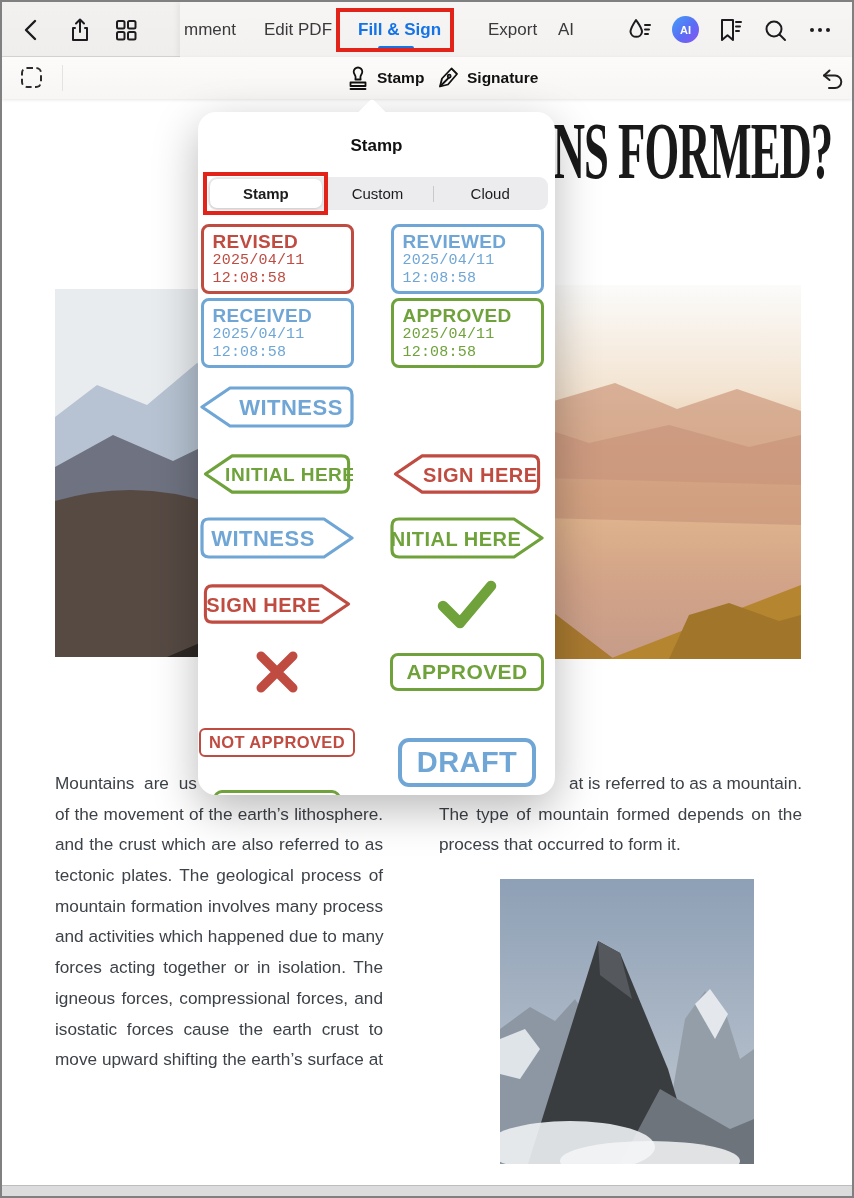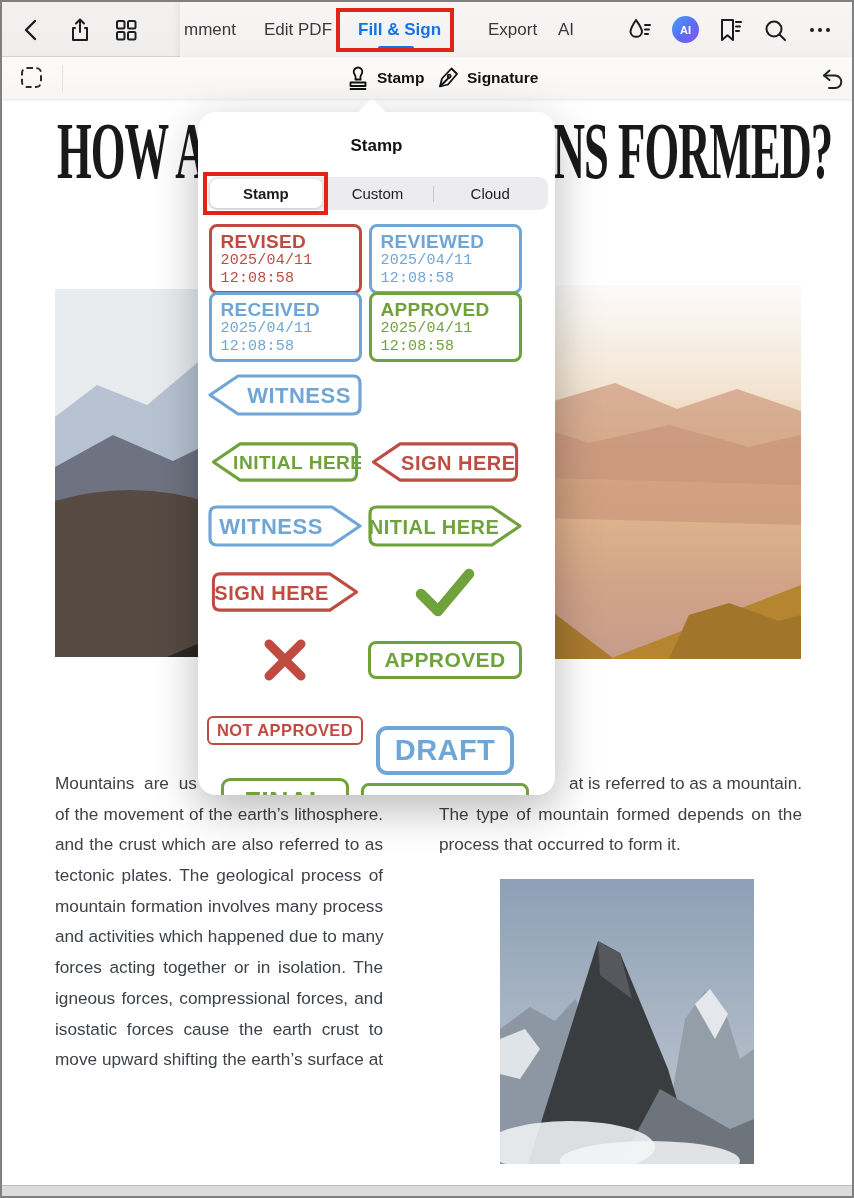--- a/index.html
+++ b/index.html
@@ -59,23 +59,23 @@
   .popup-title{position:absolute;left:0;top:24px;width:100%;text-align:center;
     font-size:17px;font-weight:bold;color:#111;}
   .segctl{position:absolute;left:10px;top:65px;width:340px;height:33px;
     background:#ecebed;border-radius:9px;display:flex;align-items:center;padding:2px;}
   .seg{flex:1;height:29px;display:flex;align-items:center;justify-content:center;
     font-size:15px;color:#1c1c1e;position:relative;}
   .seg.selected{background:#fff;border-radius:7px;font-weight:bold;
     box-shadow:0 1px 3px rgba(0,0,0,.15);}
   .seg-div{width:1px;height:16px;background:#c9c8cb;}
   .grid{position:absolute;left:0;top:120px;width:357px;display:flex;flex-direction:column;}
-  .row{display:flex;padding-left:8px;gap:2px;}
+  .row{display:flex;padding-left:0;gap:32px;}
   .cell{width:158px;display:flex;align-items:center;justify-content:center;cursor:pointer;}
-  .r1{height:53px;}.r2,.r3{height:53px;margin-top:15px;}
+  .r1{height:53px;}.r2,.r3{height:53px;margin-top:21px;}
   .r4{height:48px;margin-top:17px;}.r5{height:48px;margin-top:16px;}
   .r6,.r7{height:52px;margin-top:16px;}.r8{height:56px;margin-top:16px;}.r9{height:56px;margin-top:16px;}
   .st-red{color:var(--stamp-red);}.st-blue{color:var(--stamp-blue);}.st-green{color:var(--stamp-green);}
   .box2{width:153px;border:3px solid currentColor;border-radius:8px;padding:4px 9px 3px;}
   .box2 .l1{font-size:19px;font-weight:bold;letter-spacing:.3px;line-height:21px;}
   .box2 .l2{font-size:15px;line-height:18px;letter-spacing:.2px;font-family:Liberation Mono, monospace;}
   .box2 .tiny{font-size:12.5px;line-height:14px;}
   .box2 .big{font-size:19px;font-weight:bold;line-height:22px;}
   .box1{border:3px solid currentColor;border-radius:8px;padding:4px 13px;
     font-size:21px;font-weight:bold;letter-spacing:.4px;white-space:nowrap;}
@@ -89,23 +89,20 @@
   
   .anno{position:absolute;border:4px solid var(--annotation-red);z-index:40;}
   #anno-tab{left:334px;top:6px;width:118px;height:44px;}
   #anno-seg{left:201px;top:170px;width:125px;height:43px;}
 </style>
 </head>
 <body>
 
 <div id="screen">
 
-  <div class="doc-title" id="title-left">
-    <span>HOW A</span>
-  </div>
   <div class="doc-title" id="title-right">
     <span>NS FORMED?</span>
   </div>
 
   <div class="photo" style="left:53px;top:287px;width:328px;height:368px;">
     <svg width="328" height="368" viewBox="0 0 328 368">
       <rect width="328" height="368" fill="#e9ecef"></rect>
       <path d="M0 128 L42 96 L92 116 L142 74 L198 100 L258 64 L328 90 V368 H0 Z" fill="#b7c3d2"></path>
       <path d="M0 178 L58 146 L118 172 L180 142 L242 168 L328 138 V368 H0 Z" fill="#6f7280"></path>
       <path d="M0 212 Q82 188 162 216 T328 206 V368 H0 Z" fill="#564a43"></path>

